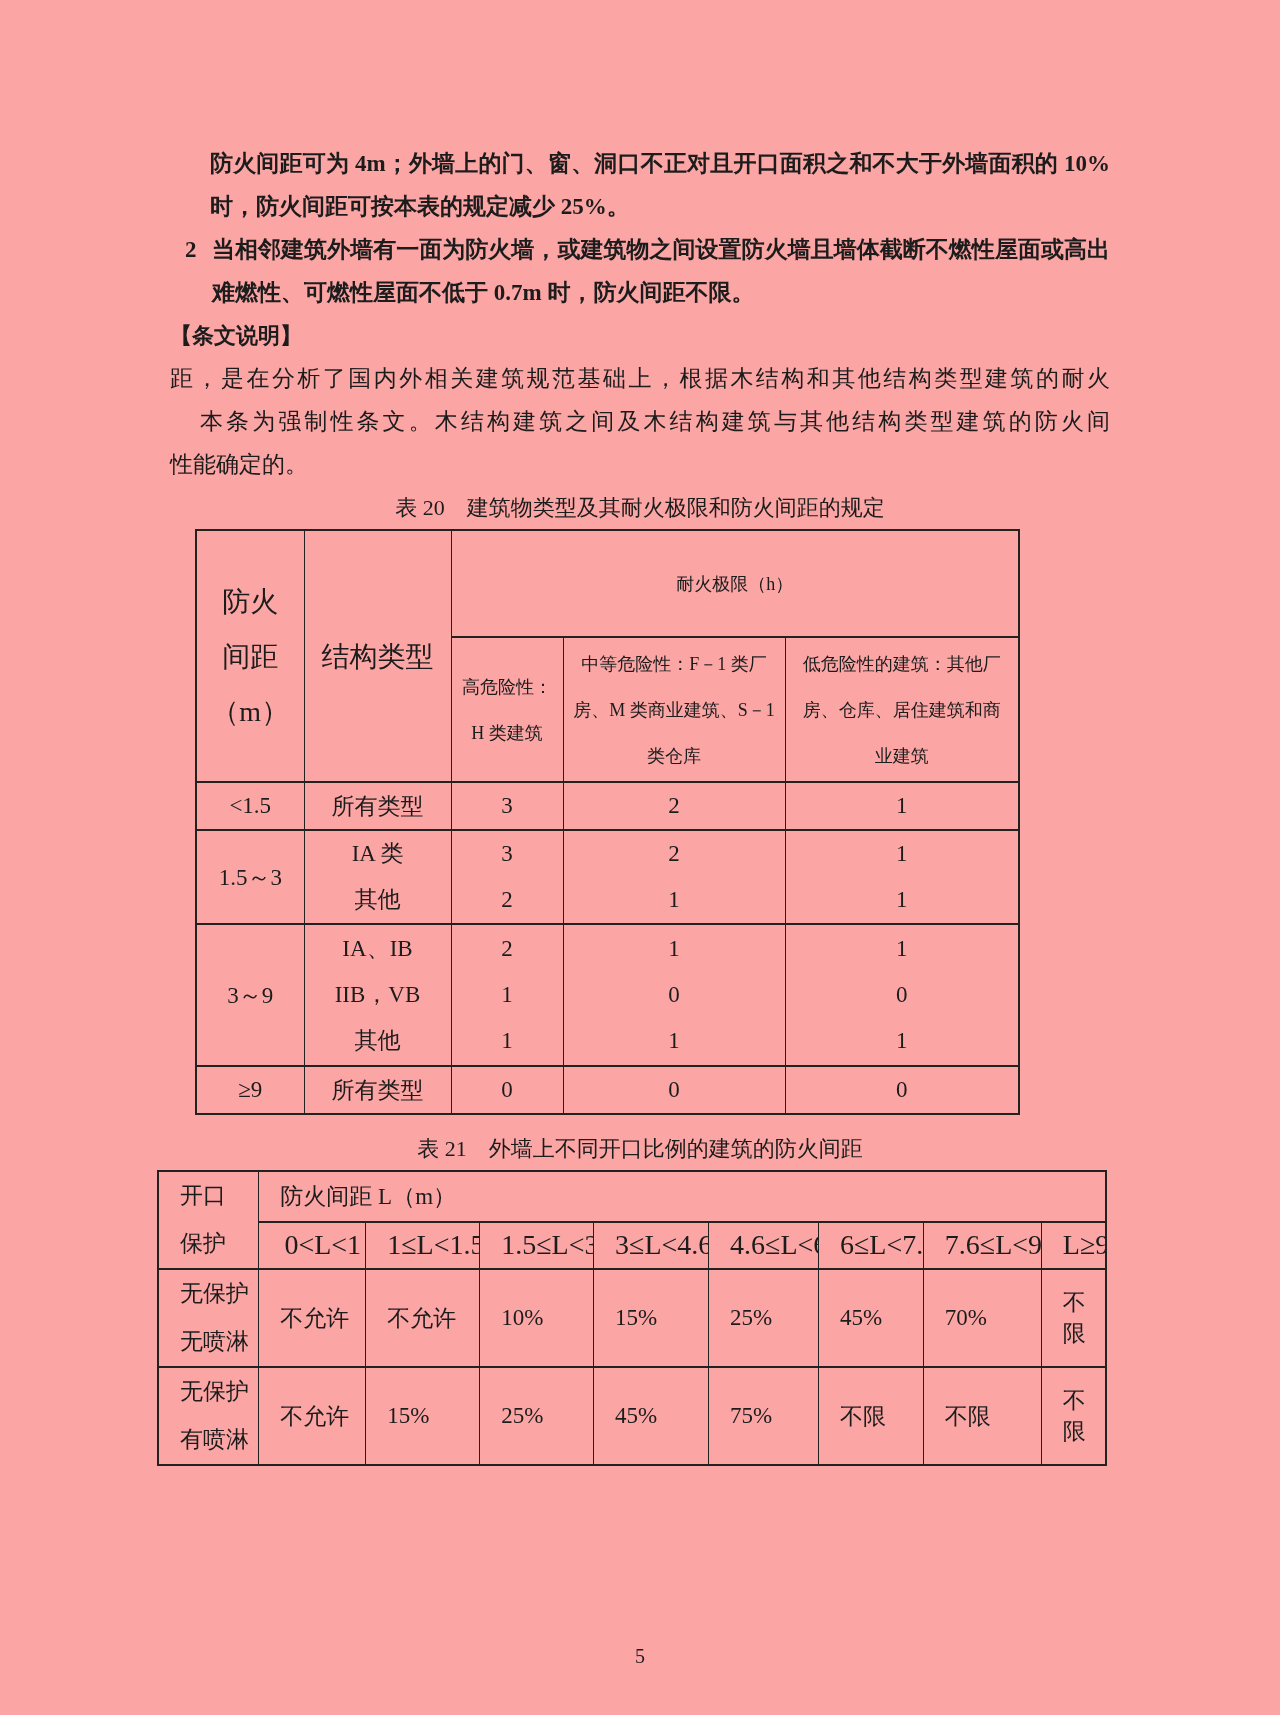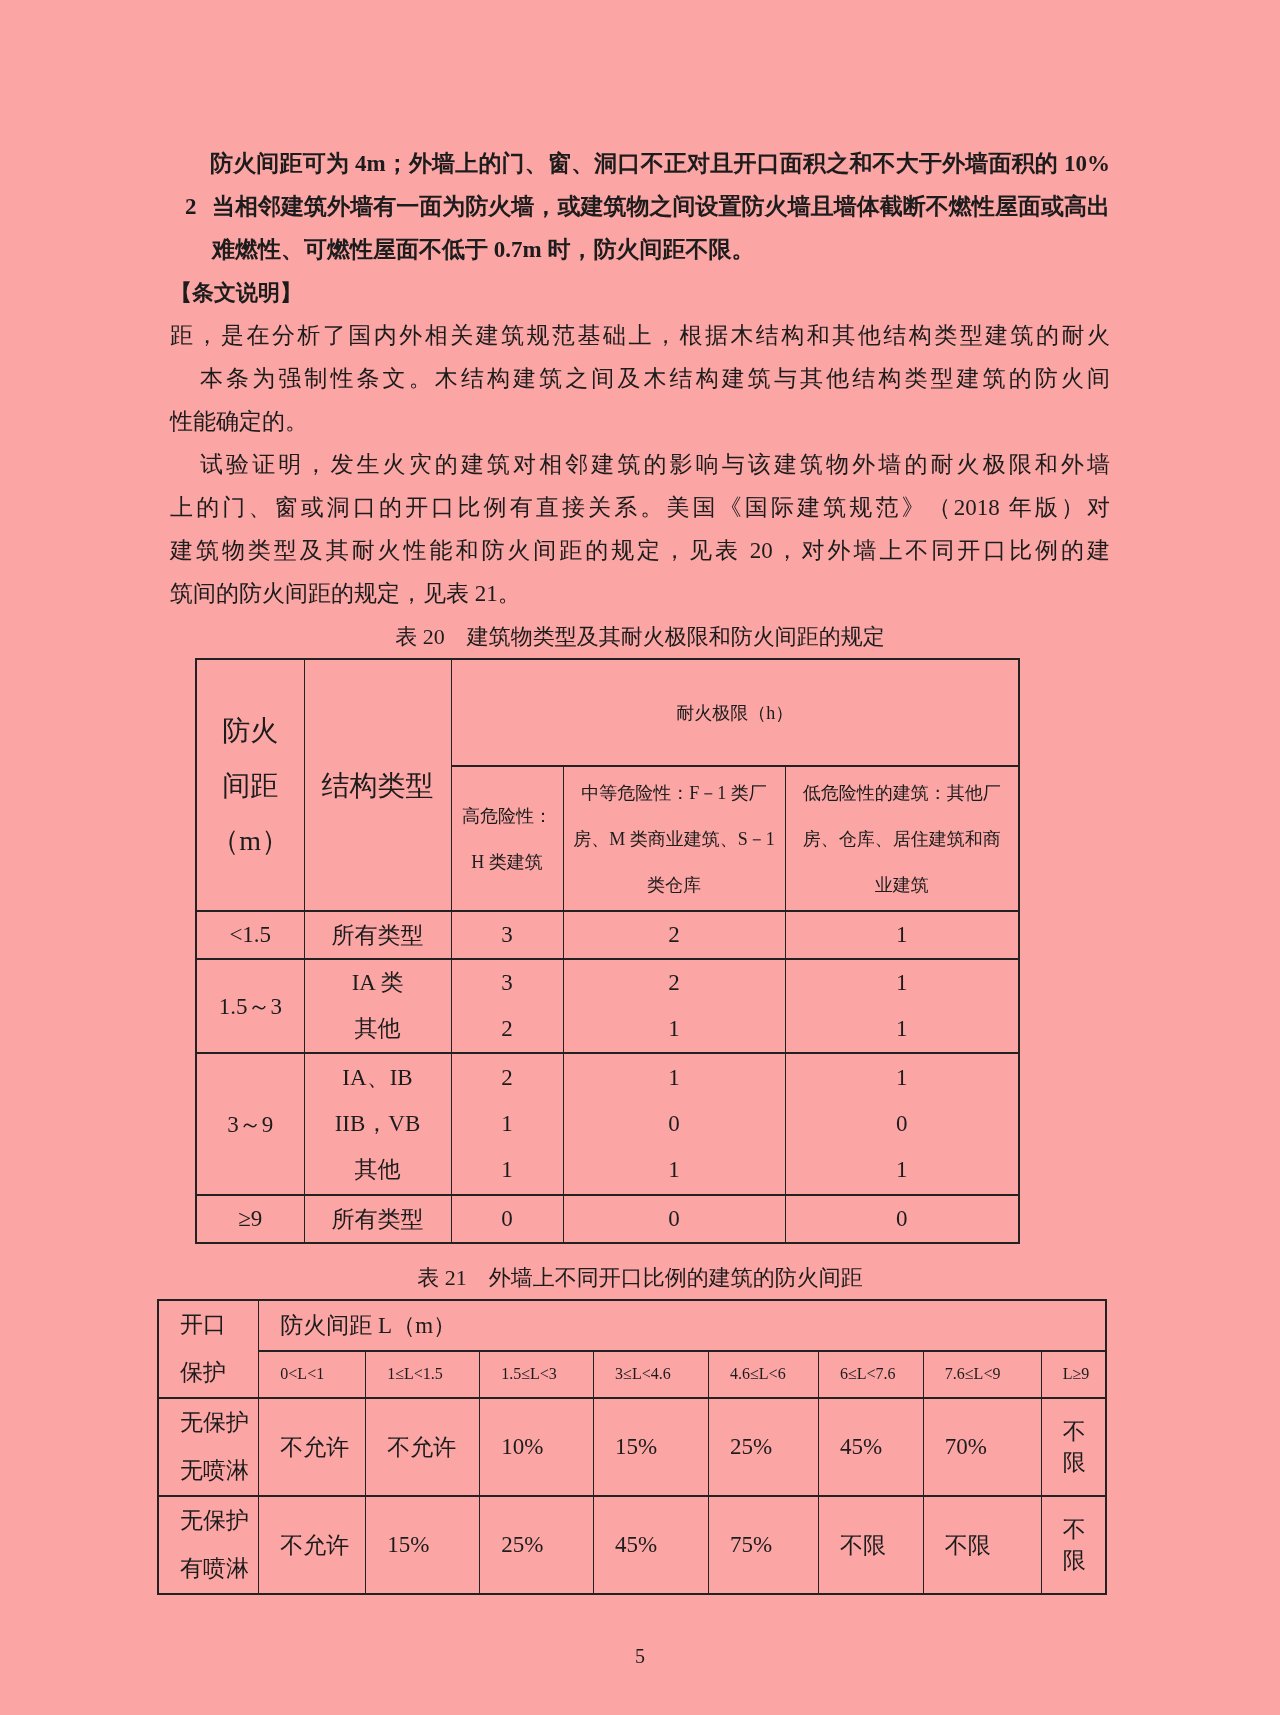--- a/index.html
+++ b/index.html
@@ -42,60 +42,55 @@
   .t20 { width:823px; margin-left:25px; }
   .t20 td { text-align:center; font-size:23px; }
   .t20 .hdr { font-size:18px; }
   .t20 .hdr .ln { line-height:46px; }
   .t20 .corner .ln { line-height:55px; font-size:28px; }
   .t20 .stack .ln { line-height:46px; }
 
   
   .t21 { width:950px; margin-left:-13px; }
   .t21 td { text-align:left; font-size:23px; padding-left:21px; }
-  .t21 .colh { font-size:16px; }
+  .t21 .colh { font-size:28px;text-align:center; }
   .t21 .corner .ln, .t21 .rowlabel .ln { line-height:48px; }
 
   .footer {
     position:absolute; left:0; right:0; top:1645px;
     text-align:center; font-size:20px;
   }
 </style>
 </head>
 <body>
 
 <div class="page">
   <div class="content">
 
     <div class="tail normative">
       <div class="bline">防火间距可为 4m；外墙上的门、窗、洞口不正对且开口面积之和不大于外墙面积的 10%</div>
+      <div class="bline last">时，防火间距可按本表的规定减少 25%。</div>
     </div>
 
     <div class="item normative">
       <div class="item-num">2</div>
       <div class="item-body">
         <div class="bline">当相邻建筑外墙有一面为防火墙，或建筑物之间设置防火墙且墙体截断不燃性屋面或高出</div>
         <div class="bline last">难燃性、可燃性屋面不低于 0.7m 时，防火间距不限。</div>
       </div>
     </div>
 
     <div class="heading">【条文说明】</div>
 
     <div>
       <div class="bline">距，是在分析了国内外相关建筑规范基础上，根据木结构和其他结构类型建筑的耐火</div>
       <div class="bline indent">本条为强制性条文。木结构建筑之间及木结构建筑与其他结构类型建筑的防火间</div>
       <div class="bline last">性能确定的。</div>
     </div>
 
-    <div>
-      <div class="bline indent">试验证明，发生火灾的建筑对相邻建筑的影响与该建筑物外墙的耐火极限和外墙</div>
-      <div class="bline">上的门、窗或洞口的开口比例有直接关系。美国《国际建筑规范》（2018 年版）对</div>
-      <div class="bline">建筑物类型及其耐火性能和防火间距的规定，见表 20，对外墙上不同开口比例的建</div>
-      <div class="bline last">筑间的防火间距的规定，见表 21。</div>
-    </div>
 
     <div class="tcap">表 20　建筑物类型及其耐火极限和防火间距的规定</div>
 
     <table class="t20">
       <colgroup>
         <col style="width:108px">
           <col style="width:147px">
           <col style="width:112px">
         <col style="width:222px">
           <col style="width:234px">

